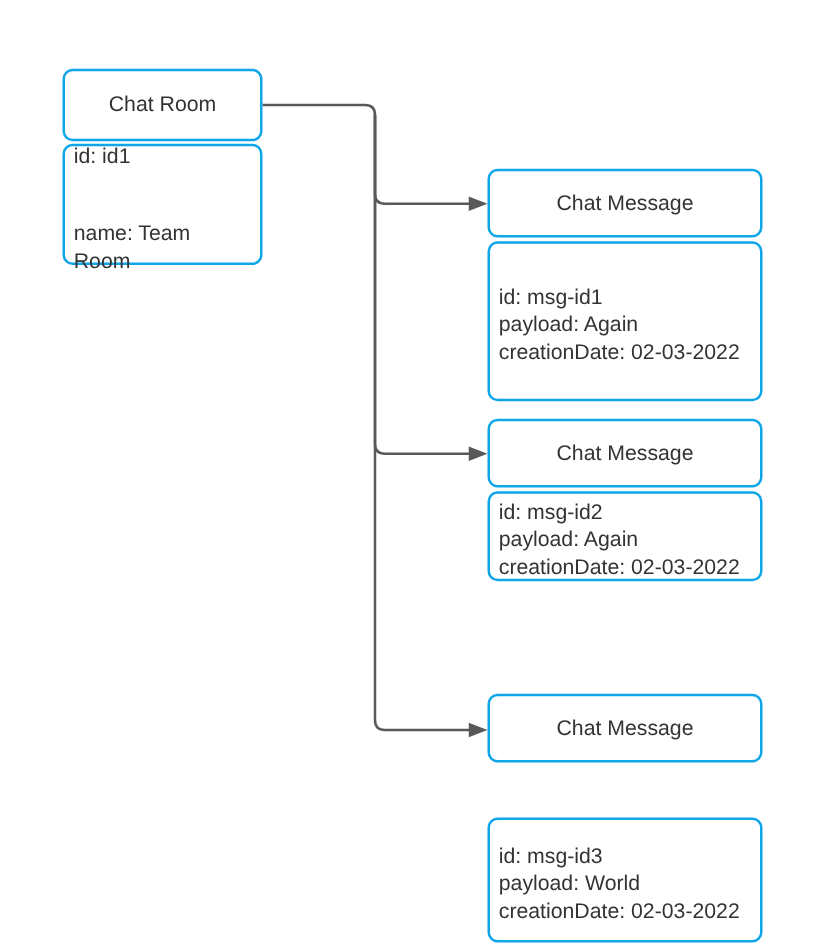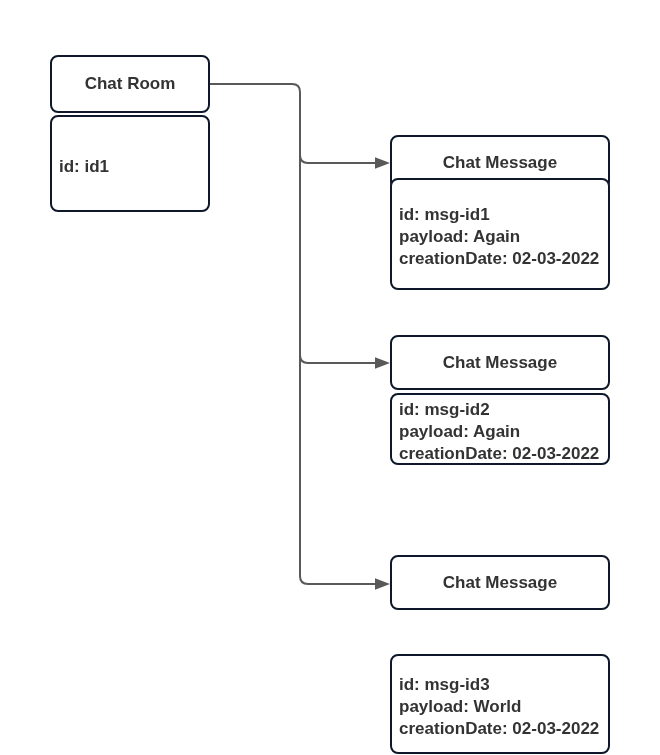--- a/index.html
+++ b/index.html
@@ -21,25 +21,24 @@
     left: 0;
     top: 0;
     width: 660px;
     height: 755px;
     pointer-events: none;
   }
   .node {
     position: absolute;
     box-sizing: border-box;
     background: #ffffff;
-    border: 2px solid #0f172a;
+    border: 2px solid #0ea5e9;
     border-radius: 8px;
     font-size: 17px;
     line-height: 22px;
-    font-weight: bold;
   }
   .node.title {
     display: flex;
     align-items: center;
     justify-content: center;
     text-align: center;
   }
   .node.detail {
     display: flex;
     flex-direction: column;
@@ -47,21 +46,21 @@
     align-items: flex-start;
     padding: 8px 6px 2px 7px;
     text-align: left;
   }
   
   .room-title  { left: 50px;  top: 55px;  width: 160px; height: 58px; }
   .room-detail { left: 50px;  top: 115px; width: 160px; height: 97px; gap: 40px; }
   
   .msg { left: 390px; width: 220px; }
   .msg1-title  { top: 135px; height: 55px; }
-  .msg1-detail { top: 178px; height: 112px; }
+  .msg1-detail { top: 193px; height: 128px; }
   .msg2-title  { top: 335px; height: 55px; }
   .msg2-detail { top: 393px; height: 72px; }
   .msg3-title  { top: 555px; height: 55px; }
   .msg3-detail { top: 613px; height: 100px; margin-top: 41px; }
 </style>
 </head>
 <body>
 
 <div class="canvas">
 
@@ -76,20 +75,21 @@
       <polygon points="390,363 375,357.2 375,368.8"></polygon>
       <polygon points="390,584 375,578.2 375,589.8"></polygon>
     </g>
   </svg>
 
   <div class="node title room-title">
     <span>Chat Room</span>
   </div>
   <div class="node detail room-detail">
     <div>id: id1</div>
+    <div>name: Team Room</div>
   </div>
 
   <div class="node title msg msg1-title">
     <span>Chat Message</span>
   </div>
   <div class="node detail msg msg1-detail">
     <div>id: msg-id1</div>
     <div>payload: Again</div>
     <div>creationDate: 02-03-2022</div>
   </div>

